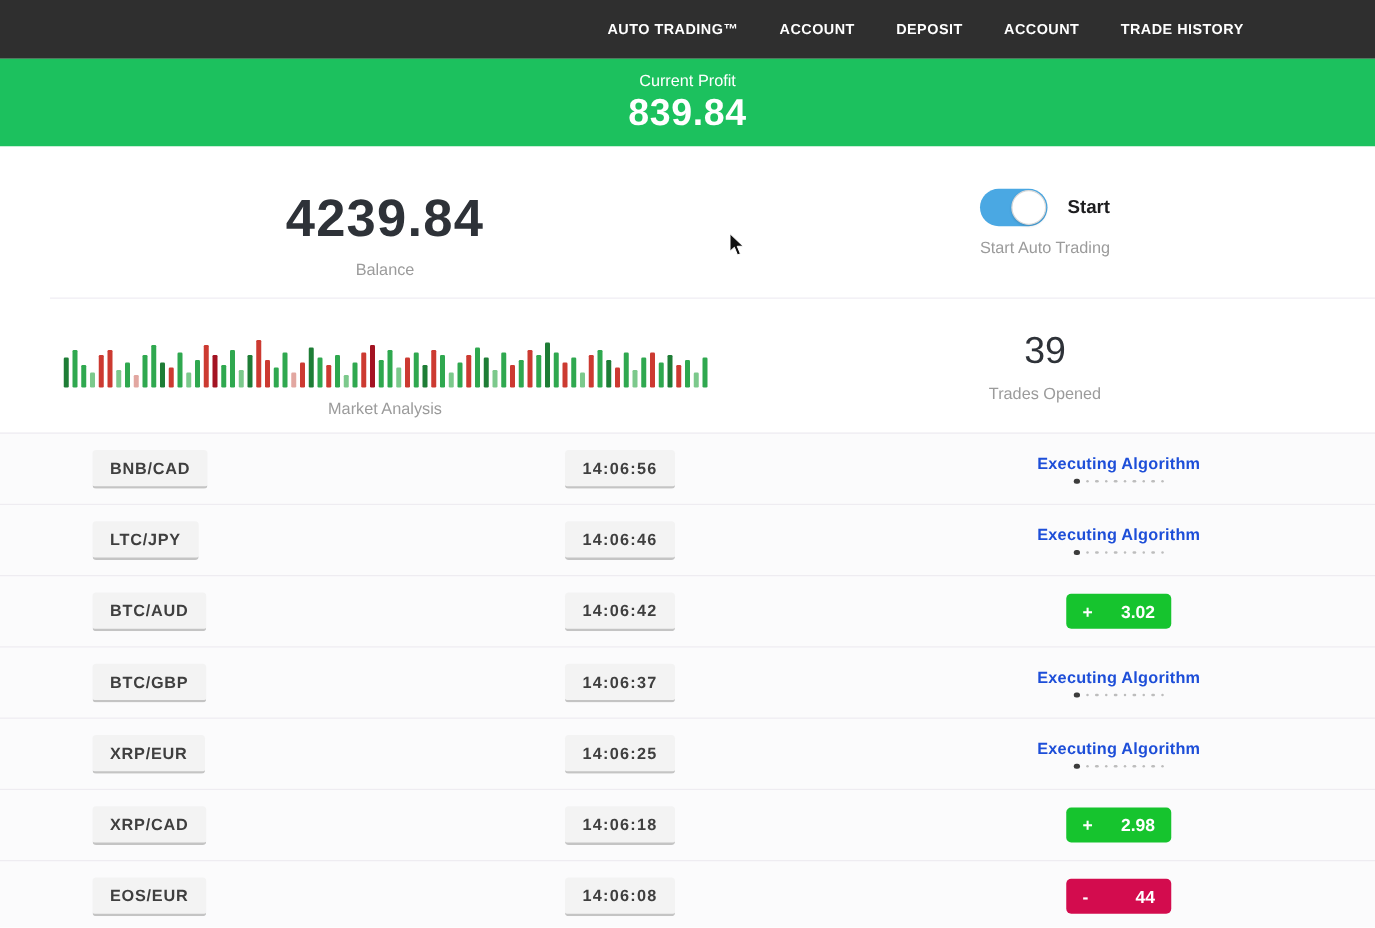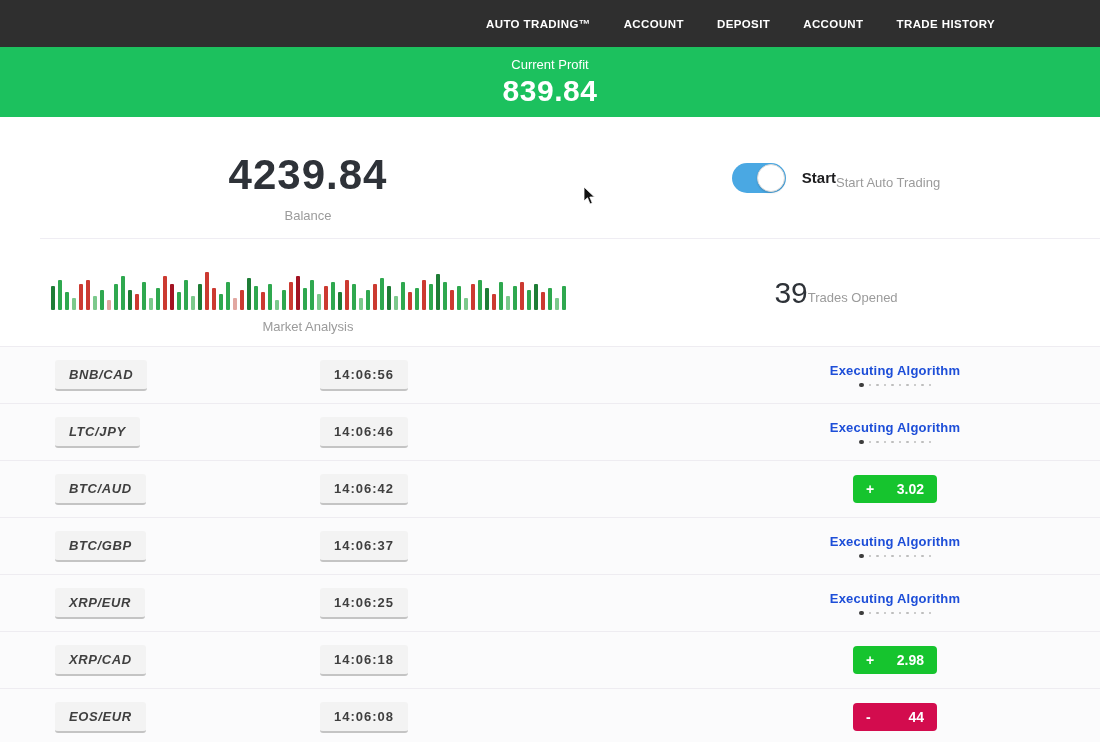--- a/index.html
+++ b/index.html
@@ -16,21 +16,21 @@
   
   .banner { height:70px; background:#1cc15e; display:flex; flex-direction:column;
     align-items:center; justify-content:center; color:#fff; }
   .banner-label { font-size:13px; margin-bottom:2px; }
   .banner-value { font-size:30px; font-weight:bold; letter-spacing:.5px; }
 
   
   .stat-row { display:flex; }
   .stat-row .col-left { width:616px; display:flex; flex-direction:column;
     align-items:center; justify-content:center;margin-top:19px; }
-  .stat-row .col-right { flex:1; display:flex; flex-direction:row;
+  .stat-row .col-right { flex:1; display:flex; flex-direction:column;
     align-items:center; justify-content:center; padding-right:44px; }
   .sec-balance { height:121px; }
   .sec-market { height:107px; }
   .hdivider { border:none; border-top:1px solid #efedf3; margin-left:40px; }
 
   .balance-value { font-size:42px; font-weight:bold; color:#2e3238; letter-spacing:1px; }
   .muted-label { font-size:13px; color:#9b9b9b; margin-top:9px; }
 
   .toggle-wrap { display:flex; align-items:center; gap:16px; }
   .toggle { width:54px; height:30px; border-radius:15px; background:#4aa8e3;
@@ -43,22 +43,22 @@
   .big-number { font-size:30px; font-weight:normal; color:#2e3238; }
 
   
   .spark { display:flex; align-items:flex-end; gap:3px; height:40px; }
   .spark .bar { width:4px; border-radius:1px; }
 
   
   .trades { }
   .trade-row { height:57px; background:#fbfbfc; border-top:1px solid #eeecf1;
     display:grid; grid-template-columns:320px 220px 1fr; align-items:center; }
-  .trade-row .cell-pair { padding-left:55px;font-style:italic; }
-  .trade-row .cell-time { display:flex; justify-content:flex-start; }
+  .trade-row .cell-pair { padding-left:74px; }
+  .trade-row .cell-time { display:flex; justify-content:flex-end; }
   .trade-row .cell-status { display:flex; flex-direction:column; align-items:center;
     justify-content:center; padding-left:150px; }
   .pill { display:inline-block; background:#f3f3f3; border-bottom:2px solid #c4c4c4;
     border-radius:3px; padding:7px 14px; font-size:13px; font-weight:bold;
     color:#3f3f3f; letter-spacing:.6px; white-space:nowrap; }
   .exec-label { font-size:13px; font-weight:bold; color:#1d4ed8; letter-spacing:.2px; }
   .dots { display:flex; align-items:center; gap:5px; margin-top:5px; }
   .dots .dot { width:2.5px; height:2.5px; border-radius:50%; background:#bdbdbd; }
   .dots .dot.active { width:4.5px; height:4.5px; background:#3c3c3c; }
   .badge { display:flex; align-items:center; justify-content:space-between;

